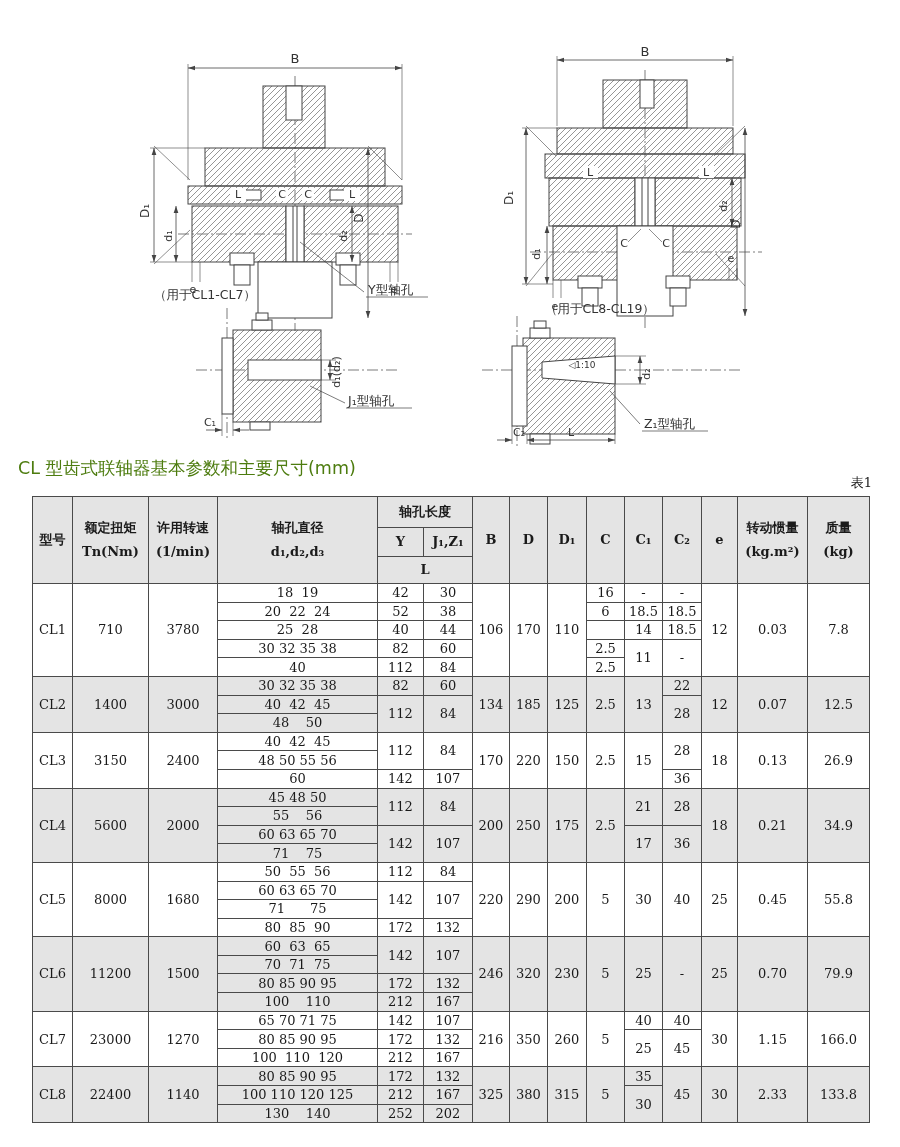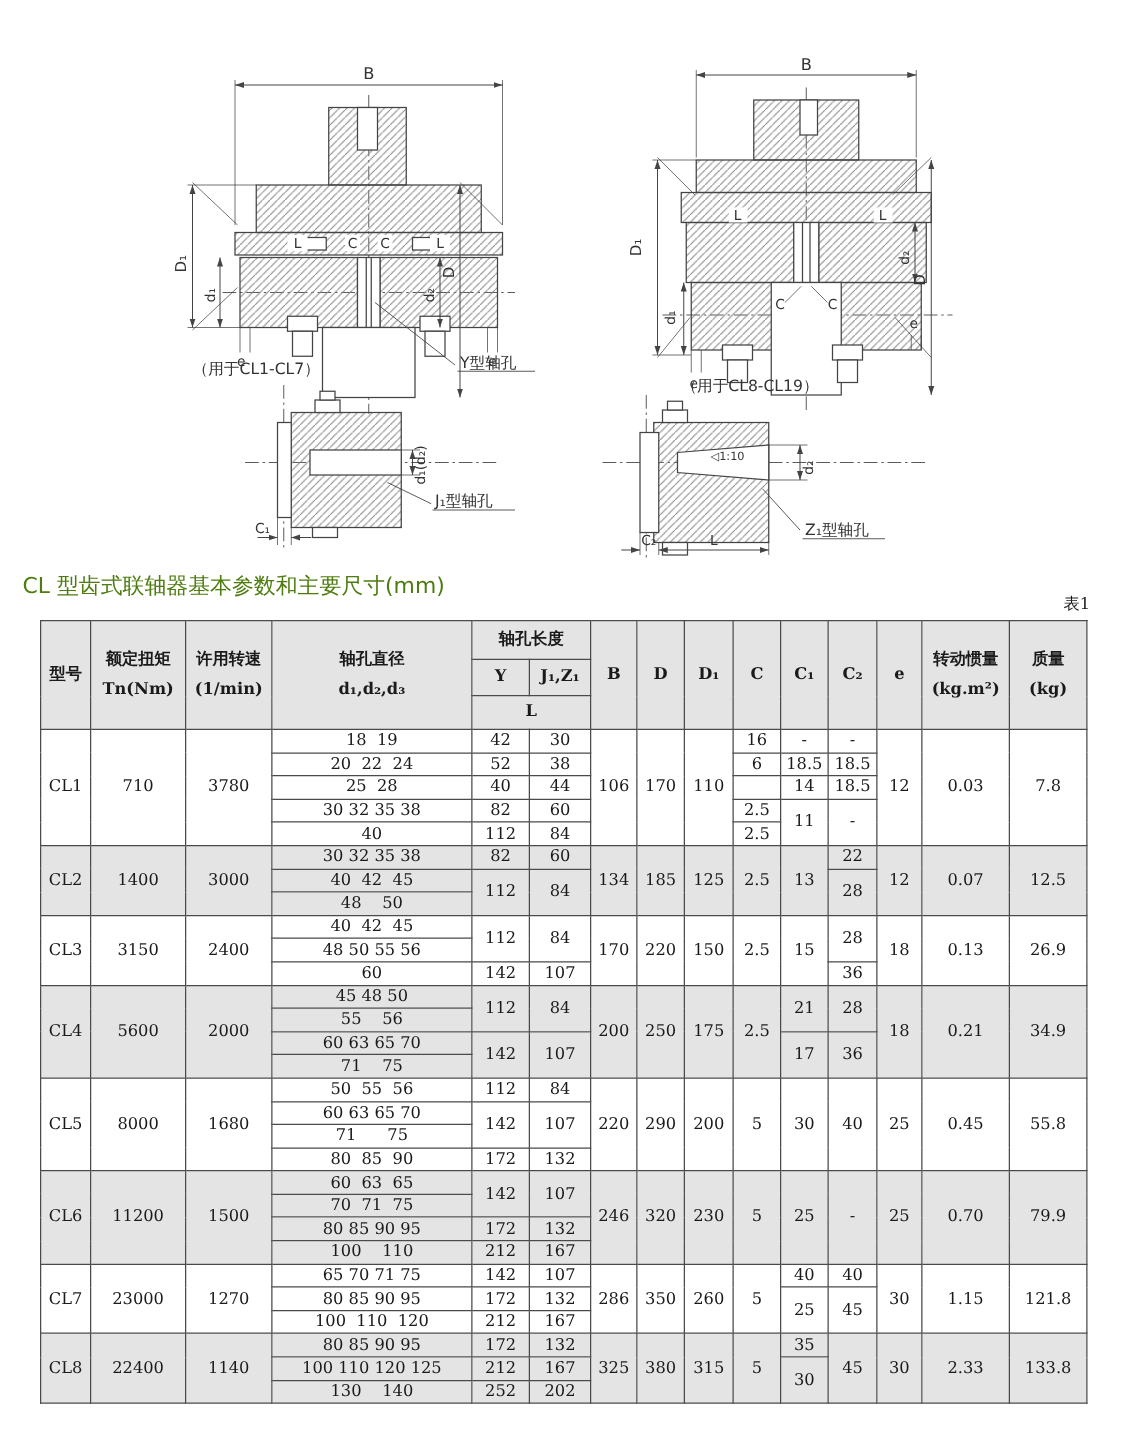--- a/index.html
+++ b/index.html
@@ -477,29 +477,29 @@
             <td>212</td>
             <td>167</td>
           </tr>
           <tr class="group-start">
             <td rowspan="3">CL7</td>
             <td rowspan="3">23000</td>
             <td rowspan="3">1270</td>
             <td>65 70 71 75</td>
             <td>142</td>
             <td>107</td>
-            <td rowspan="3">286</td>
+            <td rowspan="3">216</td>
             <td rowspan="3">350</td>
             <td rowspan="3">260</td>
             <td rowspan="3">5</td>
             <td>40</td>
             <td>40</td>
             <td rowspan="3">30</td>
             <td rowspan="3">1.15</td>
-            <td rowspan="3">121.8</td>
+            <td rowspan="3">166.0</td>
           </tr>
           <tr>
             <td>80 85 90 95</td>
             <td>172</td>
             <td>132</td>
             <td rowspan="2">25</td>
             <td rowspan="2">45</td>
           </tr>
           <tr>
             <td>100  110  120</td>

